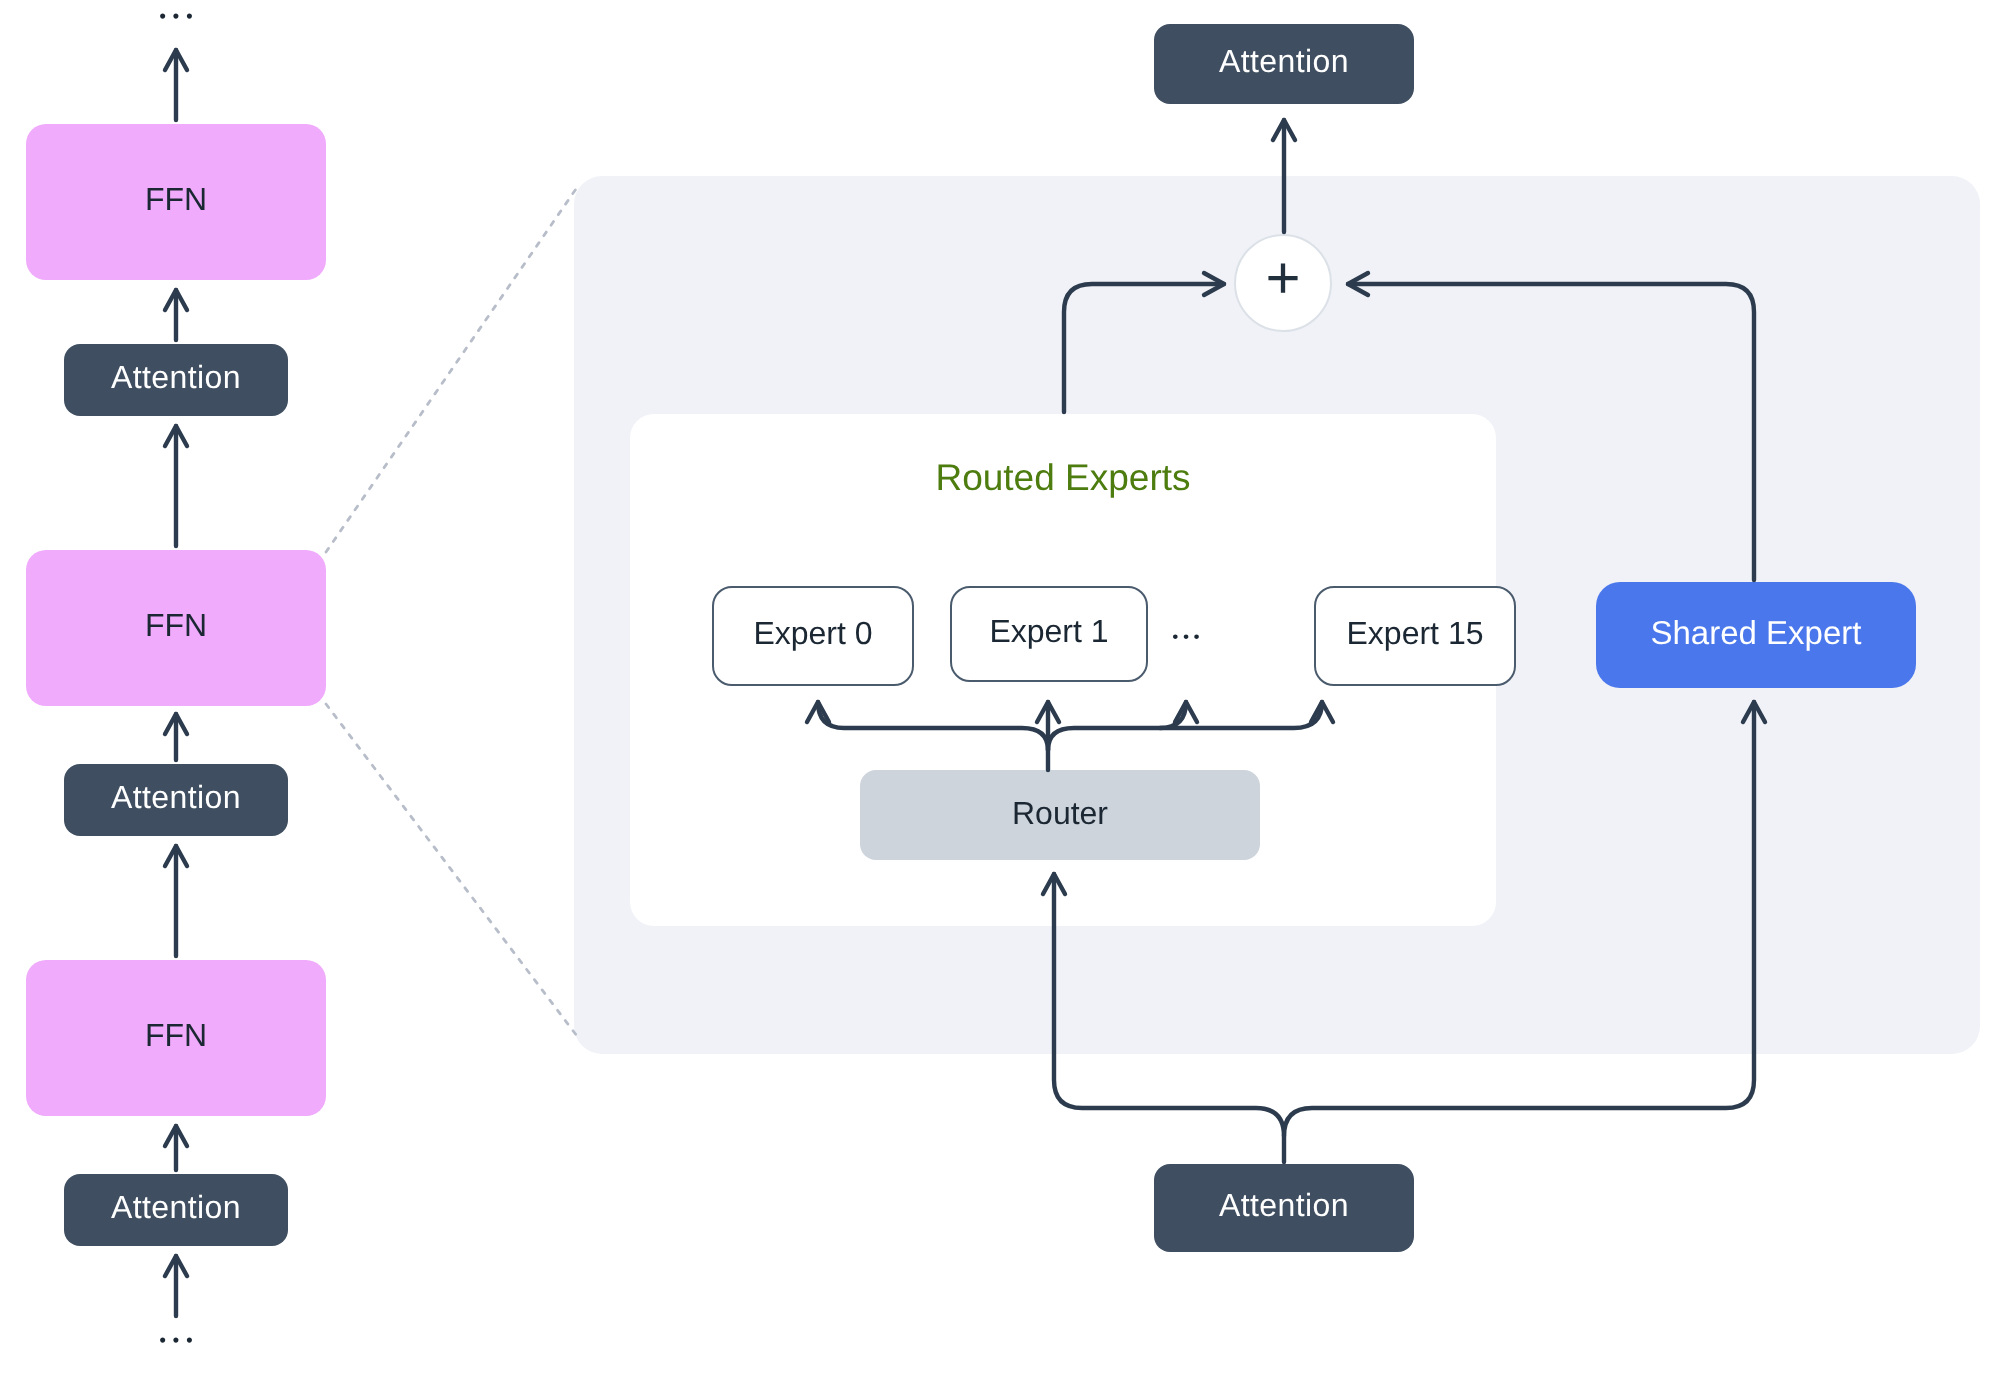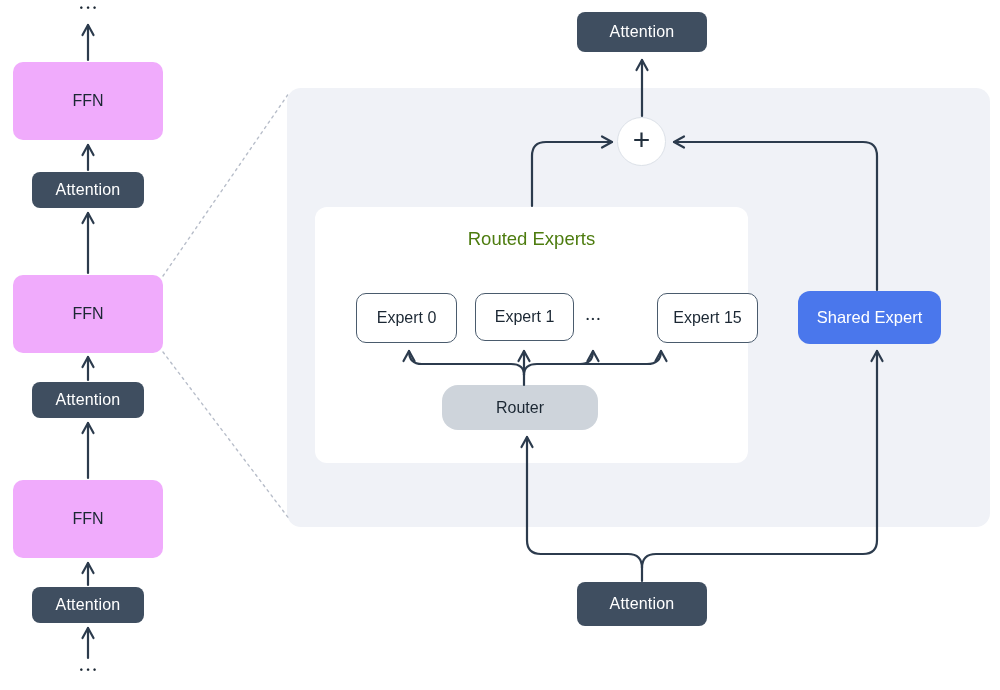--- a/index.html
+++ b/index.html
@@ -63,23 +63,23 @@
   <div class="abs card-title center" style="left:315px;top:226px;width:433px;height:26px;">Routed Experts</div>
 
   <div class="abs expert-box center" style="left:356px;top:293px;width:101px;height:50px;">Expert 0</div>
 
   <div class="abs expert-box center" style="left:475px;top:293px;width:99px;height:48px;">Expert 1</div>
 
   <div class="abs dots-small center" style="left:578px;top:310px;width:30px;height:16px;">•••</div>
 
   <div class="abs expert-box center" style="left:611px;top:293px;width:101px;height:50px;margin-left:46px;">Expert 15</div>
 
-  <div class="abs router-box center" style="left:442px;top:385px;width:156px;height:45px;border-radius:16px;">Router</div>
+  <div class="abs router-box center" style="left:430px;top:385px;width:200px;height:45px;">Router</div>
 
-  <div class="abs blue-box center" style="left:798px;top:291px;width:143px;height:53px;">Shared Expert</div>
+  <div class="abs blue-box center" style="left:798px;top:291px;width:160px;height:53px;">Shared Expert</div>
 
   <div class="abs sum-node center" style="left:617px;top:117px;width:49px;height:49px;">+</div>
 
   <div class="abs dark-box center" style="left:577px;top:12px;width:130px;height:40px;">Attention</div>
 
   <div class="abs dark-box center" style="left:577px;top:582px;width:130px;height:44px;">Attention</div>
 
   <svg class="wires" width="1000" height="690" viewBox="0 0 1000 690">
     <defs>
       <marker id="ah" viewBox="0 0 16 16" markerWidth="16" markerHeight="16" refX="13" refY="8" orient="auto" markerUnits="userSpaceOnUse">

